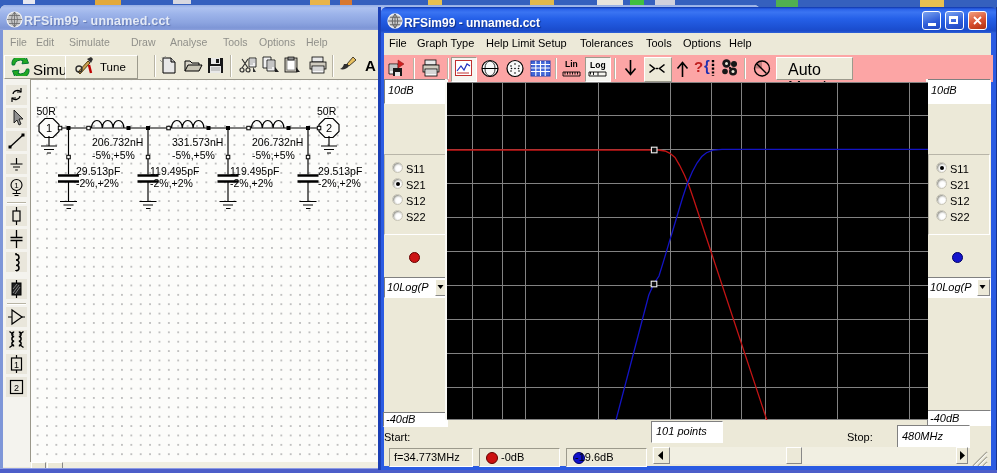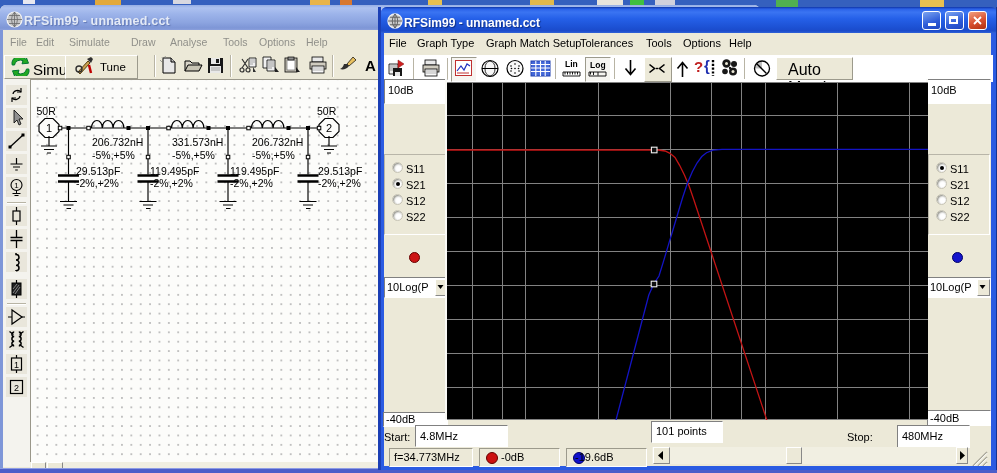--- a/index.html
+++ b/index.html
@@ -38,25 +38,25 @@
  background-size:9.38px 9.38px;background-position:1.9px 3.9px;}
 #hscroll{left:30px;top:457px;width:727px;height:8px;background:#F0EEE1;}
 #lwinbot{left:0;top:468px;width:997px;height:5px;background:#4D5EC9;border-top:1px solid #8D9CE4;}
 
 #rwin{left:381px;top:7px;width:616px;height:463px;background:#2A5BE2;border-radius:6px 6px 0 0;}
 #rwin .tbar{left:0;top:0;width:100%;height:26px;border-radius:6px 6px 0 0;
  background:linear-gradient(180deg,#1036A8 0%,#2B62E9 8%,#3A74F2 20%,#2560E8 45%,#1C50D2 80%,#1B4ACA 92%,#2F62D8 100%);}
 #rwin .inner{left:3px;top:26px;width:607px;height:433px;background:#ECE9D8;}
 .rtitle{left:23px;top:9px;font-size:12px;font-weight:bold;color:#FFF;
  text-shadow:1px 1px 1px rgba(0,20,80,.6);}
-#rtool{left:3px;top:48px;width:609px;height:27px;background:#ffffff;text-decoration:underline;}
+#rtool{left:3px;top:48px;width:609px;height:27px;background:#fca5a5;text-decoration:underline;}
 
 #plot{left:66px;top:75px;width:481px;height:338px;background:#000;}
 
-.whitebox{position:absolute;background:#FFF;border:1px solid;border-color:#808080 #FFF #FFF #808080;font-size:11px;color:#000;}
+.whitebox{position:absolute;background:#FFF;border:1px solid;border-color:#808080 #FFF #FFF #808080;font-size:11px;color:#000;font-style:italic;}
 .radio{position:absolute;width:11px;height:11px;border-radius:50%;background:#FFF;box-shadow:inset 1px 1px 2px rgba(110,110,100,.8);border:1px solid #C6C3B4;box-sizing:border-box;}
 .rdot{position:absolute;width:4px;height:4px;border-radius:50%;background:#000;}
 .rlab{position:absolute;font-size:11px;color:#000;}
 
 .spanel{position:absolute;height:17px;background:#ECE9D8;border:1px solid;border-color:#9C9A8C #FFF #FFF #9C9A8C;font-size:11px;color:#000;}
 .clab{position:absolute;font-size:10.5px;color:#000;font-family:"Liberation Sans",sans-serif;}
 </style>
 </head>
 <body>
 <div id="desktop" class="abs"></div>
@@ -333,21 +333,21 @@
  <div class="abs" style="left:563.5px;top:4px;width:19px;height:19px;border-radius:3px;border:1px solid #FFF;background:linear-gradient(160deg,#7BA4F0,#2E5BD8 60%,#1E46C0);box-sizing:border-box"></div>
  <div class="abs" style="left:568px;top:9px;width:9px;height:8px;border:2px solid #FFF;border-top-width:3px;box-sizing:border-box"></div>
  <div class="abs" style="left:586.5px;top:4px;width:19px;height:19px;border-radius:3px;border:1px solid #FFF;background:linear-gradient(160deg,#F0A080,#D85030 55%,#B03010);box-sizing:border-box"></div>
  <svg class="abs" style="left:586.5px;top:4px" width="19" height="19">
       <path d="M6 6l7 7M13 6l-7 7" stroke="#FFF" stroke-width="1.8"></path>
     </svg>
 
  <div id="rmenu" class="menu abs">
   <span style="left:5px">File</span>
       <span style="left:33px">Graph Type</span>
-  <span style="left:102px">Graph Match Setup</span>
+  <span style="left:102px">Help Limit Setup</span>
       <span style="left:196px">Tolerances</span>
   <span style="left:262px">Tools</span>
       <span style="left:299px">Options</span>
   <span style="left:345px">Help</span>
  </div>
  <div id="rtool" class="abs">
 
   <svg class="abs" style="left:4px;top:4px" width="19" height="18" viewBox="0 0 19 18">
     <path d="M1 5h9v10H1z" fill="#F0F0F0" stroke="#000" stroke-width=".8"></path>
     <path d="M2 7h7M2 9h7M2 11h5" stroke="#777" stroke-width=".7"></path>
@@ -522,23 +522,20 @@
    <path d="M0 68 L211 68 L218 69 L223 71.3 L228 75.4 L232.6 83.3 L237.4 93 L242.1 104 L246.9 118 L319.8 338" fill="none" stroke="#C41414" stroke-width="1.3"></path>
 
    <path d="M169 338 L201.8 213 L207 201.5 L212 194 L216.8 178.4 L221.5 162.6 L226.3 146.7 L231 131 L235.8 115 L240.5 101 L245.3 89.7 L250 81 L254.8 74.5 L259.5 70.7 L265.9 68.1 L275 67.3 L481 67.3" fill="none" stroke="#1414C4" stroke-width="1.3"></path>
 
    <rect x="204.4" y="65.2" width="5.6" height="5.6" fill="#101010" stroke="#F0F0F0" stroke-width="1.1"></rect>
    <rect x="204.2" y="199.2" width="5.6" height="5.6" fill="#101010" stroke="#F0F0F0" stroke-width="1.1"></rect>
   </svg>
  </div>
 
  <div class="abs" style="left:3px;top:424px;font-size:11px;color:#000">Start:</div>
- <div class="whitebox" style="left:34px;top:418px;width:91px;height:20px">
-      <span style="position:absolute;left:4px;top:4px">4.8MHz</span>
-    </div>
  <div class="whitebox" style="left:270px;top:414px;width:70px;height:20px">
       <span style="position:absolute;left:4px;top:3px">101 points</span>
     </div>
  <div class="abs" style="left:466px;top:424px;font-size:11px;color:#000">Stop:</div>
  <div class="whitebox" style="left:516px;top:418px;width:71px;height:21px">
       <span style="position:absolute;left:4px;top:4px">480MHz</span>
     </div>
 
  <div class="spanel" style="left:8px;top:441px;width:82px">
       <span style="position:absolute;left:4px;top:2px">f=34.773MHz</span>

